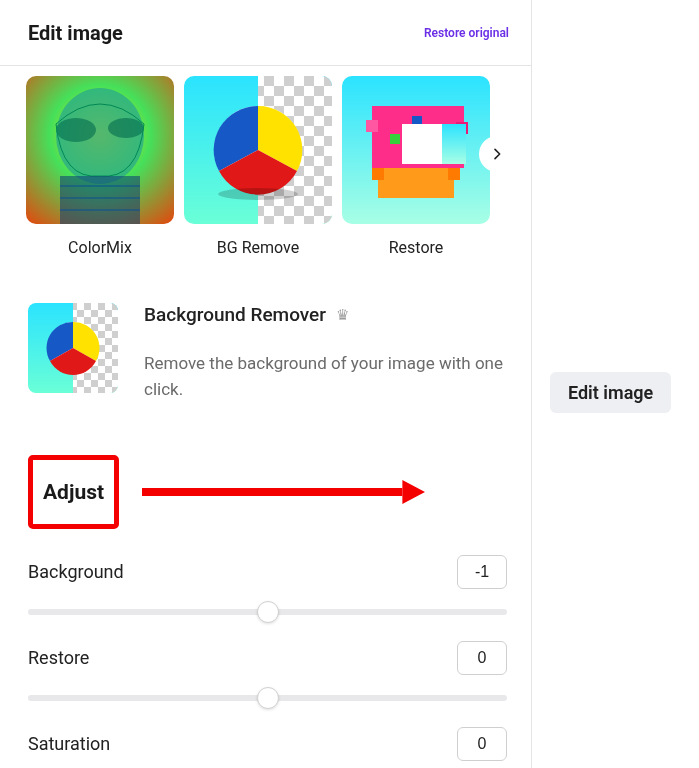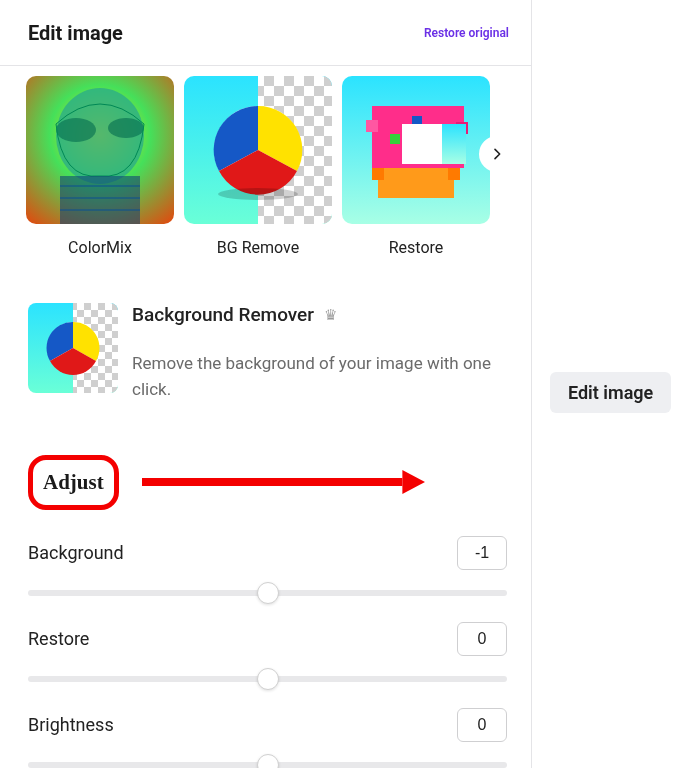--- a/index.html
+++ b/index.html
@@ -21,34 +21,34 @@
   
   .fx-row { display: flex; gap: 14px; position: relative; }
   .fx-card { width: 144px; display: flex; flex-direction: column; align-items: center; cursor: pointer; }
   .thumb { width: 148px; height: 148px; border-radius: 10px; overflow: hidden; position: relative; }
   .thumb svg { width: 100%; height: 100%; display: block; }
   .fx-name { margin-top: 14px; font-size: 16px; color: #222; }
   .fx-chevron { position: absolute; right: -8px; top: 60px; width: 36px; height: 36px; border-radius: 50%; background: #fff; display: flex; align-items: center; justify-content: center; cursor: pointer; }
   .fx-chevron svg { width: 16px; height: 16px; }
 
   
-  .bgr { display: flex; gap: 14px; margin-top: 46px; align-items: flex-start; }
+  .bgr { display: flex; gap: 26px; margin-top: 46px; align-items: flex-start; }
   .bgr-thumb { width: 90px; height: 90px; border-radius: 8px; flex: none; overflow: hidden; }
   .bgr-thumb svg { width: 100%; height: 100%; display: block; }
   .bgr-body { flex: 1; }
   .bgr-title-row { display: flex; align-items: center; gap: 10px; }
   .bgr-title { font-size: 19px; font-weight: 500; color: #222; }
   .crown { color: #9a9a9a; font-size: 15px; }
   .bgr-desc { margin-top: 24px; font-size: 17px; line-height: 1.55; color: #6b6b6b; }
 
   
   .adjust-header { display: flex; align-items: center; justify-content: space-between; margin-top: 52px; position: relative; }
   .adjust-title { font-size: 21px; font-weight: 700; color: #1a1a1a; }
   .see-all { font-size: 17px; font-weight: 500; color: #222; cursor: pointer; }
-  .redbox { border: 5px solid #f40000; border-radius: 18px; padding: 10px 10px; display: inline-block; font-family: Liberation Serif, serif; }
+  .redbox { border: 5px solid #f40000; border-radius: 5px; padding: 20px 10px; display: inline-block; }
   .arrow-holder { position: absolute; left: 114px; right: 82px; top: 50%; transform: translateY(-50%); height: 24px; }
   .arrow-holder svg { width: 100%; height: 100%; }
 
   .slider-block { margin-top: 26px; }
   .slider-row { display: flex; align-items: center; justify-content: space-between; }
   .slider-label { font-size: 18px; color: #222; }
   .slider-val { width: 50px; height: 34px; border: 1px solid #cfcfd1; border-radius: 6px; font-size: 16px; text-align: center; color: #222; background: #fff; }
   .slider-track { position: relative; margin-top: 20px; height: 6px; background: #e8e8ea; border-radius: 3px; }
   .slider-thumb { position: absolute; top: 50%; width: 22px; height: 22px; border-radius: 50%; background: #fff; border: 1px solid #d0d0d0; box-shadow: 0 1px 3px rgba(0,0,0,.12); transform: translate(-50%, -50%); cursor: pointer; }
 
@@ -215,21 +215,21 @@
             <div class="slider-row">
               <div class="slider-label">Restore</div>
               <input class="slider-val" value="0" style="">
             </div>
             <div class="slider-track">
               <div class="slider-thumb" style="left:50%"></div>
             </div>
           </div>
           <div class="slider-block">
             <div class="slider-row">
-              <div class="slider-label">Brightness</div>
+              <div class="slider-label">Saturation</div>
               <input class="slider-val" value="0" style="">
             </div>
             <div class="slider-track">
               <div class="slider-thumb" style="left:50%"></div>
             </div>
           </div>
         </div>
 
     </div>
   </div>

